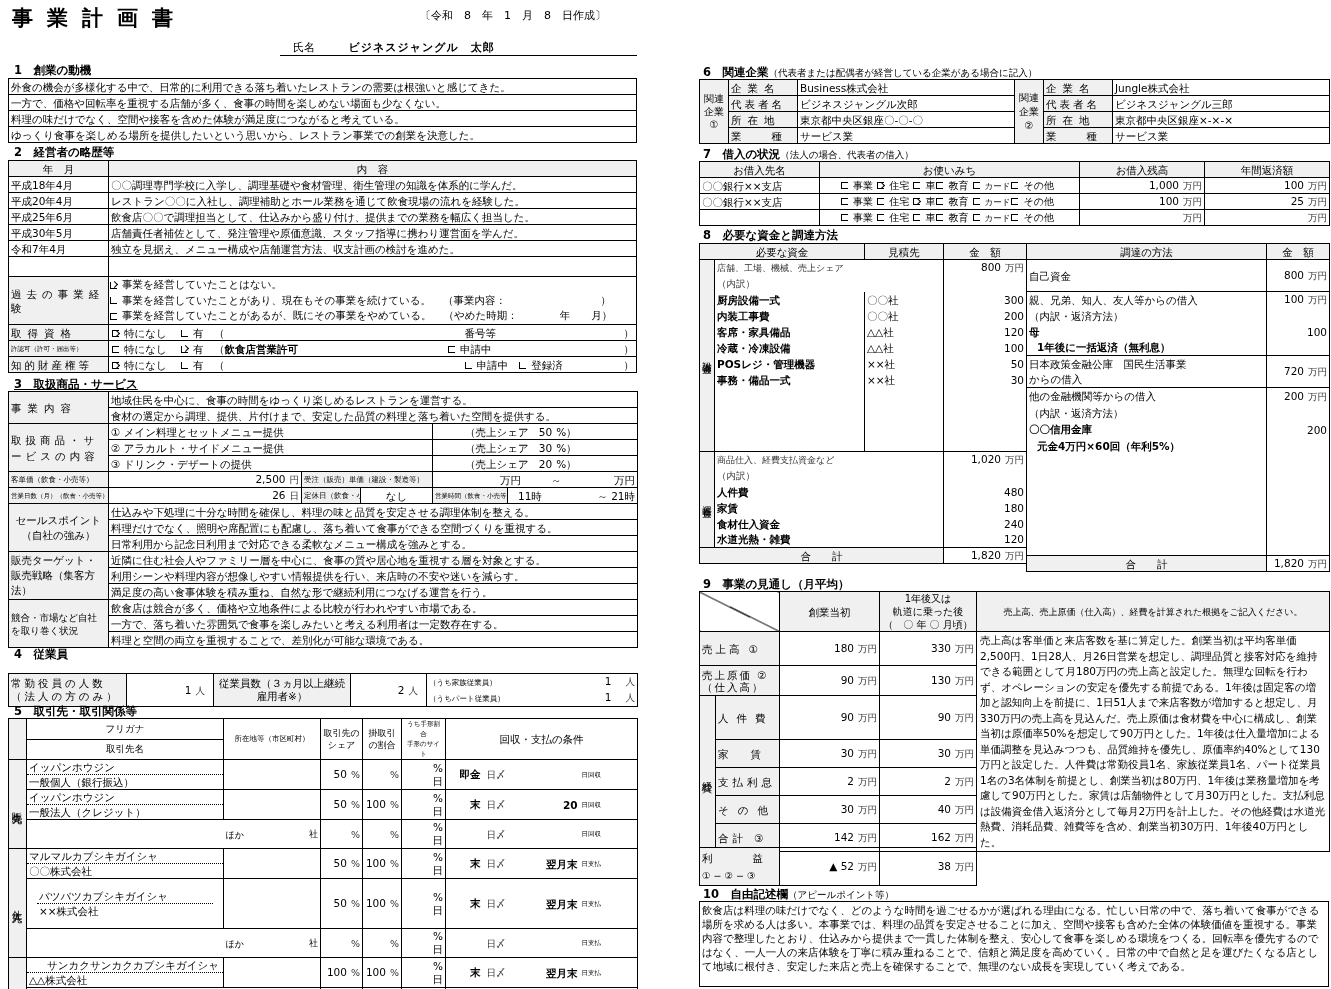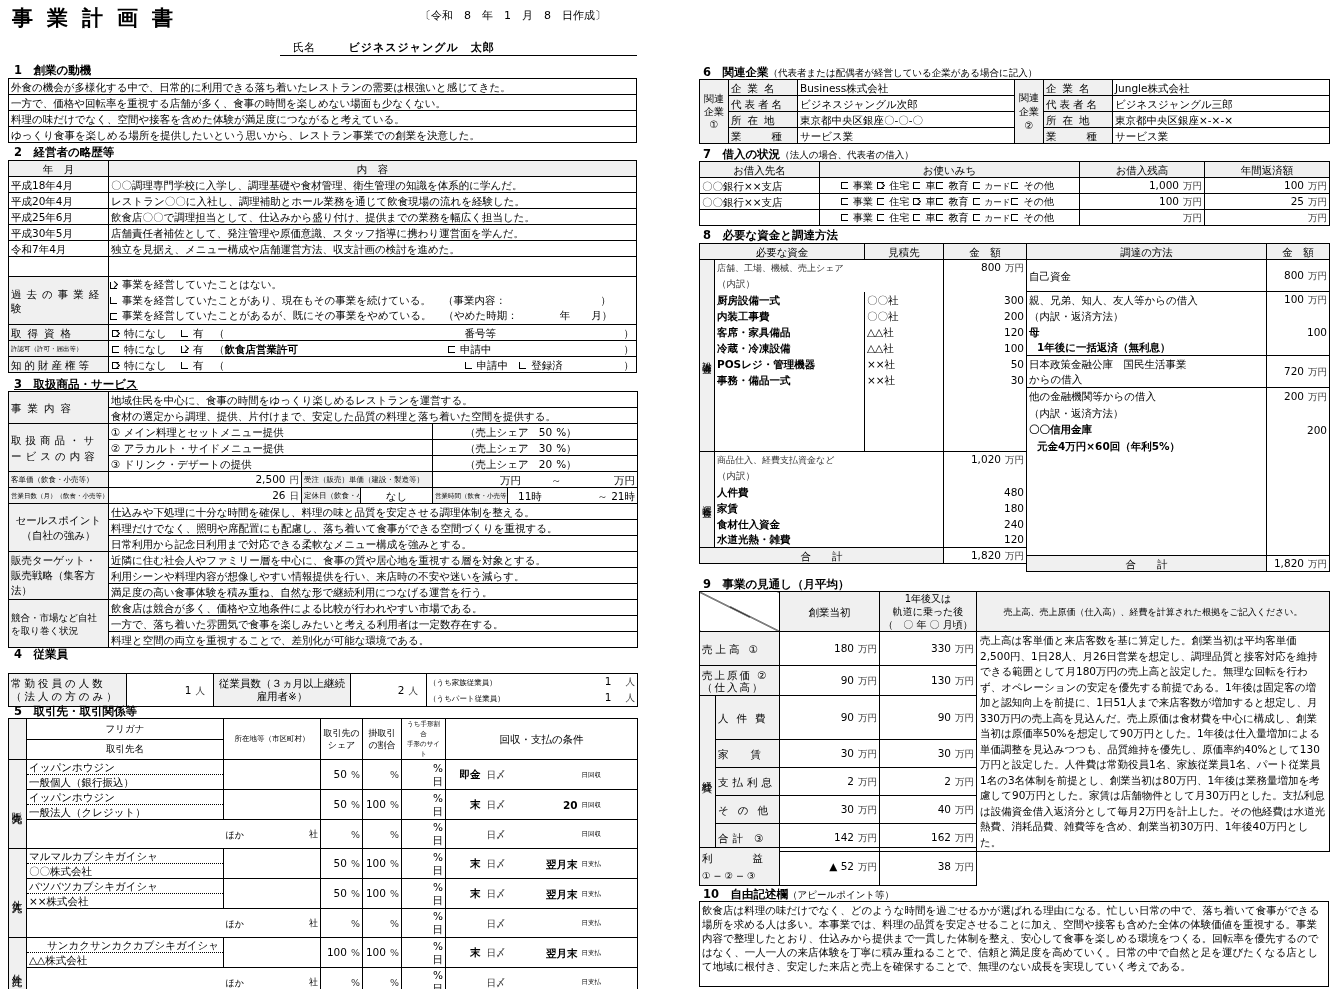--- a/index.html
+++ b/index.html
@@ -308,21 +308,21 @@
     <td class="r"><span>100</span><span class="u">%</span></td>
     <td class="r" style="line-height:13px">
           <div>%</div>
           <div>日</div>
         </td>
     <td class="r" style="border-right:none"><span class="b">末</span><span class="u" style="margin-left:6px">日〆</span></td>
     <td class="r b" style="border-left:none;border-right:none">翌月末</td>
     <td class="tiny" style="border-left:none">日支払</td>
   </tr>
   <tr>
-    <td style="padding:0;height:29px">
+    <td style="padding:10px;height:29px">
           <div class="dot-sep" style="padding:0 2px">バツバツカブシキガイシャ</div>
           <div style="padding:0 2px">××株式会社</div>
         </td>
     <td></td>
     <td class="r"><span>50</span><span class="u">%</span></td>
     <td class="r"><span>100</span><span class="u">%</span></td>
     <td class="r" style="line-height:13px">
           <div>%</div>
           <div>日</div>
         </td>

